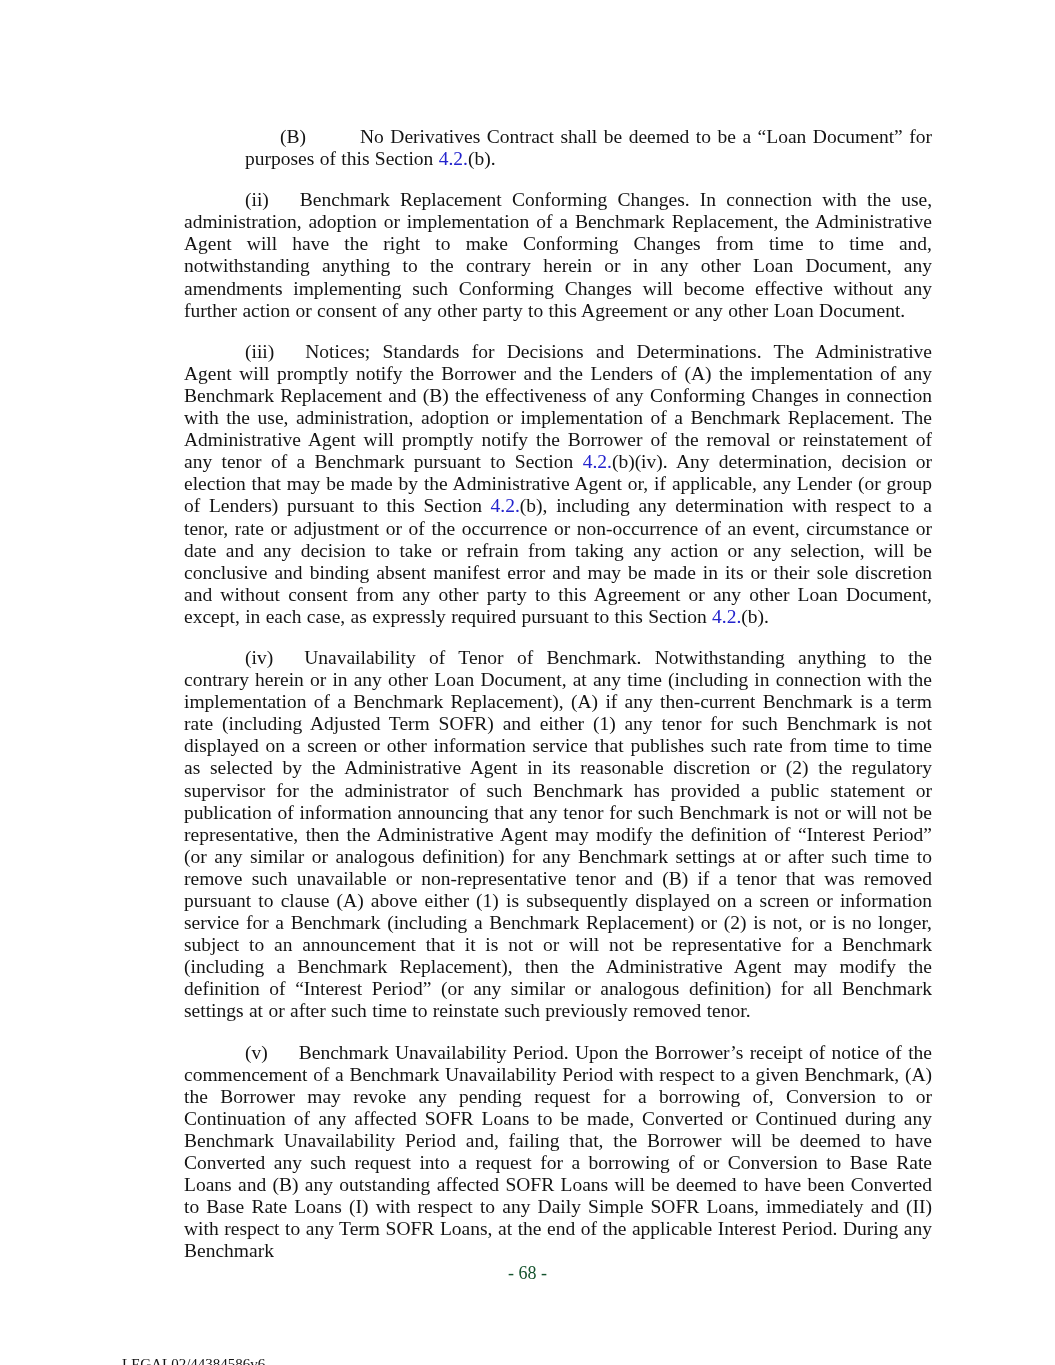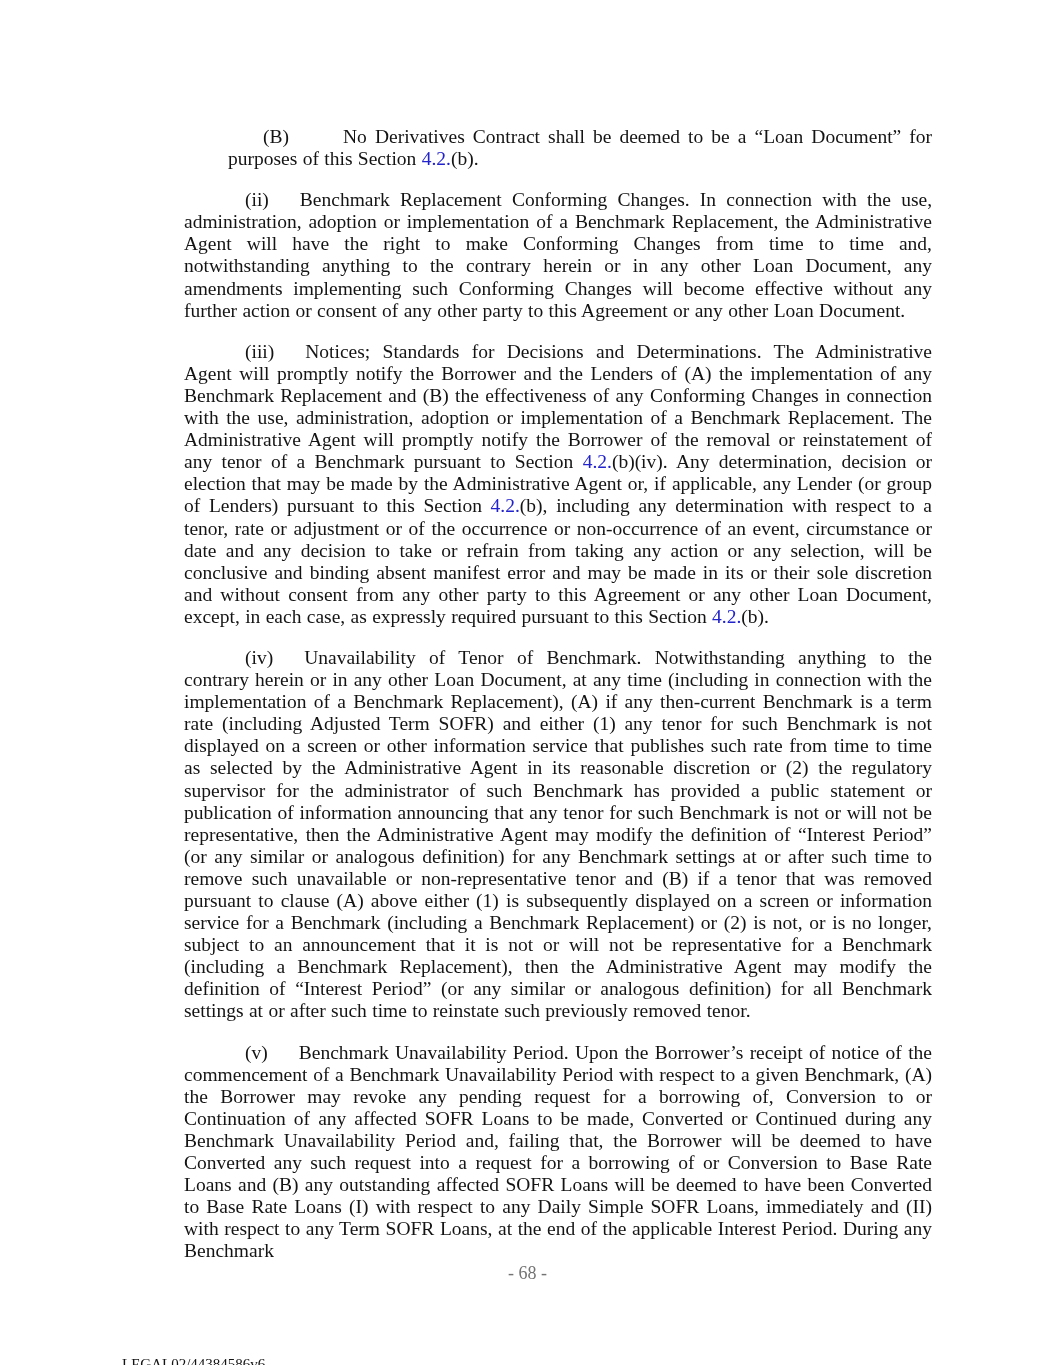--- a/index.html
+++ b/index.html
@@ -23,21 +23,21 @@
     width: 748px;
   }
   p.para {
     margin: 0 0 19px 0;
     text-align: justify;
     font-size: 19.5px;
     line-height: 22.1px;
     word-spacing: 0.5px;
   }
   p.para-sub {
-    margin-left: 44px;
+    margin-left: 61px;
     text-indent: 35px;
   }
   p.para-main {
     text-indent: 61px;
   }
   .tab {
     display: inline-block;
     height: 1px;
   }
   .tab-b { width: 54px; }
@@ -50,21 +50,21 @@
     cursor: pointer;
   }
   .footer-pagenum {
     position: absolute;
     top: 1263px;
     left: 0;
     width: 100%;
     text-align: center;
     font-size: 18px;
     line-height: 21px;
-    color: #737373;
+    color: #14532d;
   }
   .footer-docid {
     position: absolute;
     top: 1355px;
     left: 122px;
     font-size: 15px;
     line-height: 18px;
     color: #141414;
   }
 </style>

